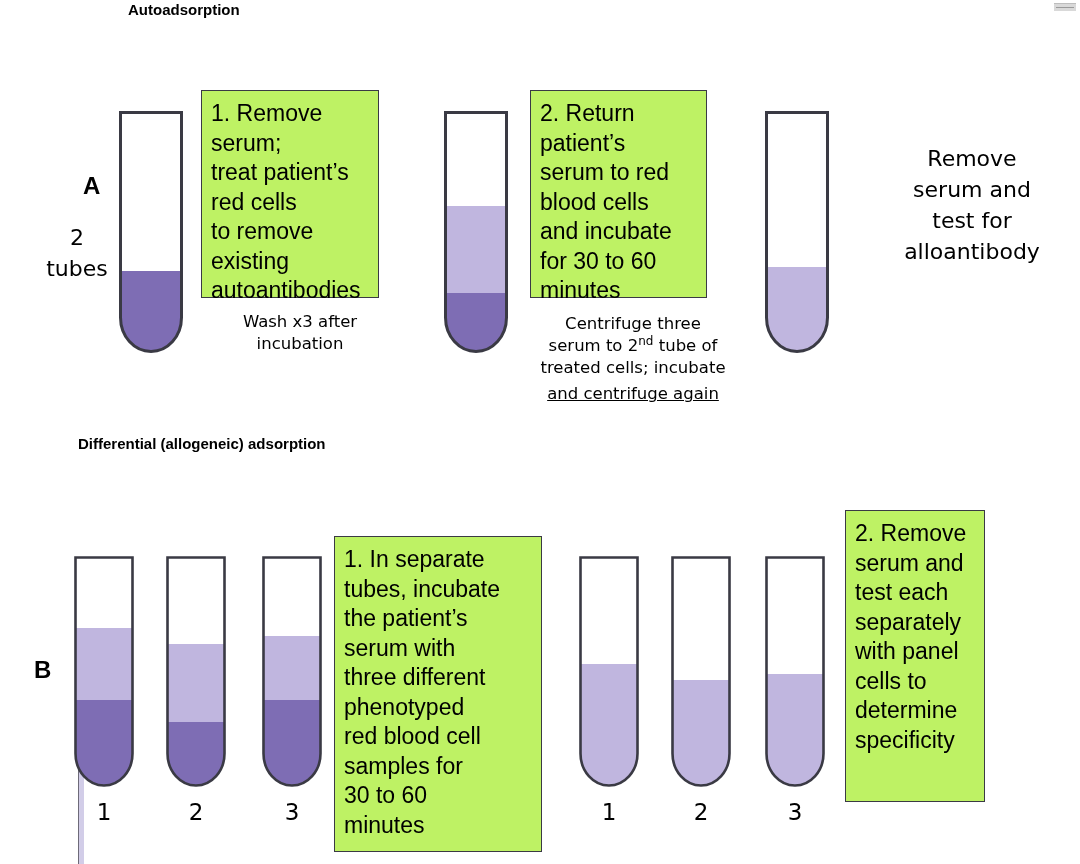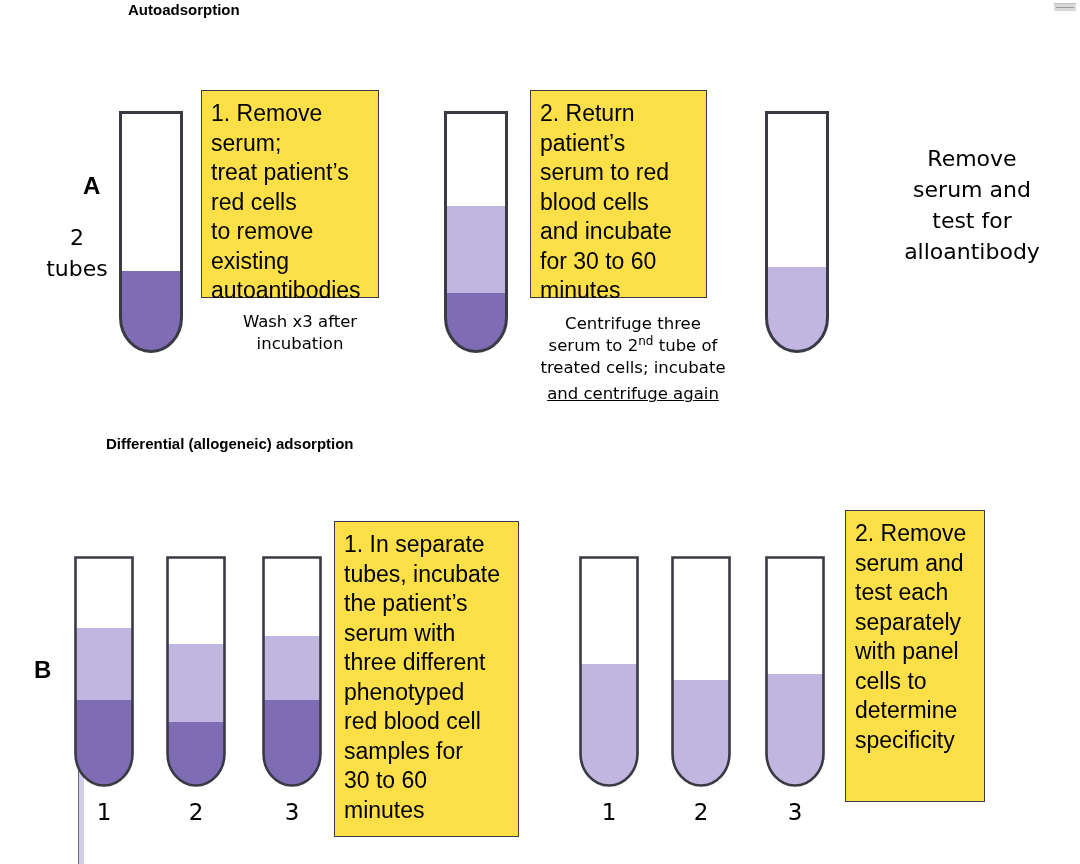--- a/index.html
+++ b/index.html
@@ -44,21 +44,21 @@
     font-size:16.5px;
     color:#000;
     line-height:22px;
     text-align:center;
     white-space:pre-line;
   }
   .caption sup{font-size:12px;vertical-align:super;line-height:0;}
 
   .step-box{
     position:absolute;
-    background:#fde047;
+    background:#bef264;
     border:1.6px solid #3a3a44;
     box-sizing:border-box;
     font-family:"Liberation Sans", sans-serif;
     font-size:23px;
     line-height:29.5px;
     color:#000;
     padding:8px 0 0 9px;
     white-space:pre-line;
     overflow:visible;
   }
@@ -179,21 +179,21 @@
       </g>
       <path d="M1.5 1.5 h61 v205 a30.5 34 0 0 1 -61 0 z" fill="none" stroke="#3a3a44" stroke-width="3"></path>
     </svg>
   </div>
 
   <div class="plain-text" style="left:872px;top:143px;width:200px;">Remove
 serum and
 test for
 alloantibody</div>
 
-  <div class="section-title" style="left:78px;top:435px;margin-left:28px;">Differential (allogeneic) adsorption</div>
+  <div class="section-title" style="left:78px;top:435px;">Differential (allogeneic) adsorption</div>
 
   <div class="panel-label" style="left:34px;top:656px;">B</div>
 
   <div class="tube" style="left:74px;top:556px;">
     <svg width="60" height="232" viewBox="0 0 60 232">
       <defs>
         <clipPath id="clipB1">
             <path d="M1.5 1.5 h57 v196 a28.5 32 0 0 1 -57 0 z"></path>
           </clipPath>
       </defs>
@@ -234,21 +234,21 @@
       <g clip-path="url(#clipB3)">
         <rect x="0" y="0" width="60" height="232" fill="#ffffff"></rect>
         <rect x="0" y="80" width="60" height="64" fill="#C0B6DF"></rect>
         <rect x="0" y="144" width="60" height="88" fill="#7E6DB4"></rect>
       </g>
       <path d="M1.5 1.5 h57 v196 a28.5 32 0 0 1 -57 0 z" fill="none" stroke="#3a3a44" stroke-width="2.6"></path>
     </svg>
   </div>
   <div class="tube-number" style="left:272px;top:799px;">3</div>
 
-  <div class="step-box" style="left:334px;top:521px;width:185px;height:316px;">1. In separate
+  <div class="step-box" style="left:334px;top:536px;width:208px;height:316px;">1. In separate
 tubes, incubate
 the patient’s
 serum with
 three different
 phenotyped
 red blood cell
 samples for
 30 to 60
 minutes</div>
 

